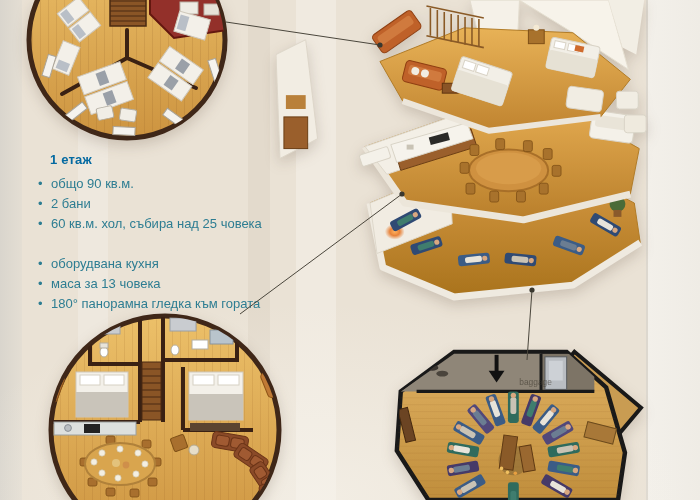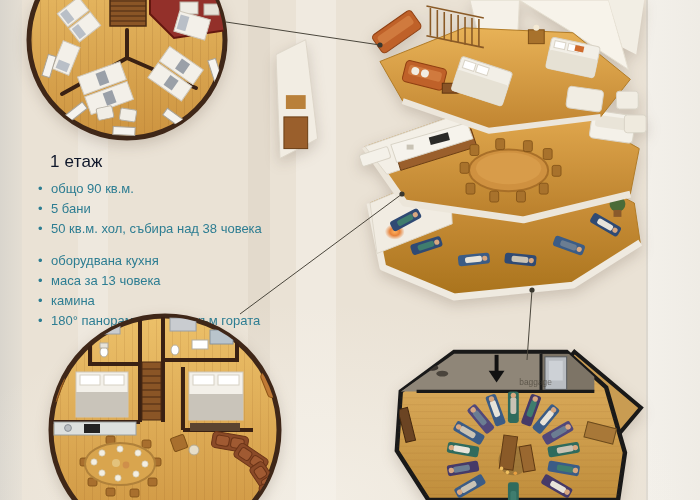--- a/index.html
+++ b/index.html
@@ -15,24 +15,24 @@
   .bg-trunk1{left:78px;width:30px;background:rgba(255,255,255,.22);}
   .bg-trunk2{left:248px;width:22px;background:rgba(214,204,188,.35);}
   .bg-trunk3{left:296px;width:40px;background:rgba(255,255,255,.28);}
   .bg-glow{position:absolute;left:0;top:300px;width:700px;height:200px;
     background:radial-gradient(ellipse at 45% 100%, rgba(248,245,238,.6), transparent 70%);}
   .plan{position:absolute;filter:drop-shadow(0 5px 7px rgba(60,40,20,.18));}
   .info{
     position:absolute;left:36px;top:152px;width:262px;color:#2d7d92;
   }
   .info h2{
-    margin:0 0 7px 14px;font-size:17px;font-weight:400;color:#0f172a;letter-spacing:.2px;
+    margin:0 0 7px 14px;font-size:13px;font-weight:700;color:#0369a1;letter-spacing:.2px;
   }
   .info ul{list-style:none;margin:0;padding:0;}
-  .info ul.second{margin-top:13px;}
+  .info ul.second{margin-top:21px;}
   .info li{
     position:relative;padding-left:15px;font-size:13px;line-height:1.52;color:#2d7d92;
   }
   .info li::before{
     content:"•";position:absolute;left:2px;top:0;color:#2d7d92;font-size:13px;
   }
   svg{display:block;}
 </style>
 </head>
 <body>
@@ -294,27 +294,26 @@
         <rect x="344" y="92" width="22" height="18" rx="3" fill="#f1ede3" stroke="#d9d3c6"></rect>
         <rect x="352" y="116" width="22" height="18" rx="3" fill="#efeade" stroke="#d9d3c6"></rect>
       </g>
     </g>
   </svg>
 
   <div class="info">
     <h2>1 етаж</h2>
     <ul>
       <li>общо 90 кв.м.</li>
-      <li>5 бани</li>
-      <li>50 кв.м. хол, събира над 38 човека</li>
+      <li>2 бани</li>
+      <li>60 кв.м. хол, събира над 25 човека</li>
     </ul>
     <ul class="second">
       <li>оборудвана кухня</li>
       <li>маса за 13 човека</li>
-      <li>камина</li>
       <li>180° панорамна гледка към гората</li>
     </ul>
   </div>
 
   <svg class="plan" style="left:44px;top:312px;" width="243" height="188" viewBox="0 0 243 188">
     <defs>
       <linearGradient id="w2" x1="0" y1="0" x2="0" y2="1">
         <stop offset="0" stop-color="#ecc069"></stop>
           <stop offset="1" stop-color="#cd9440"></stop>
       </linearGradient>

